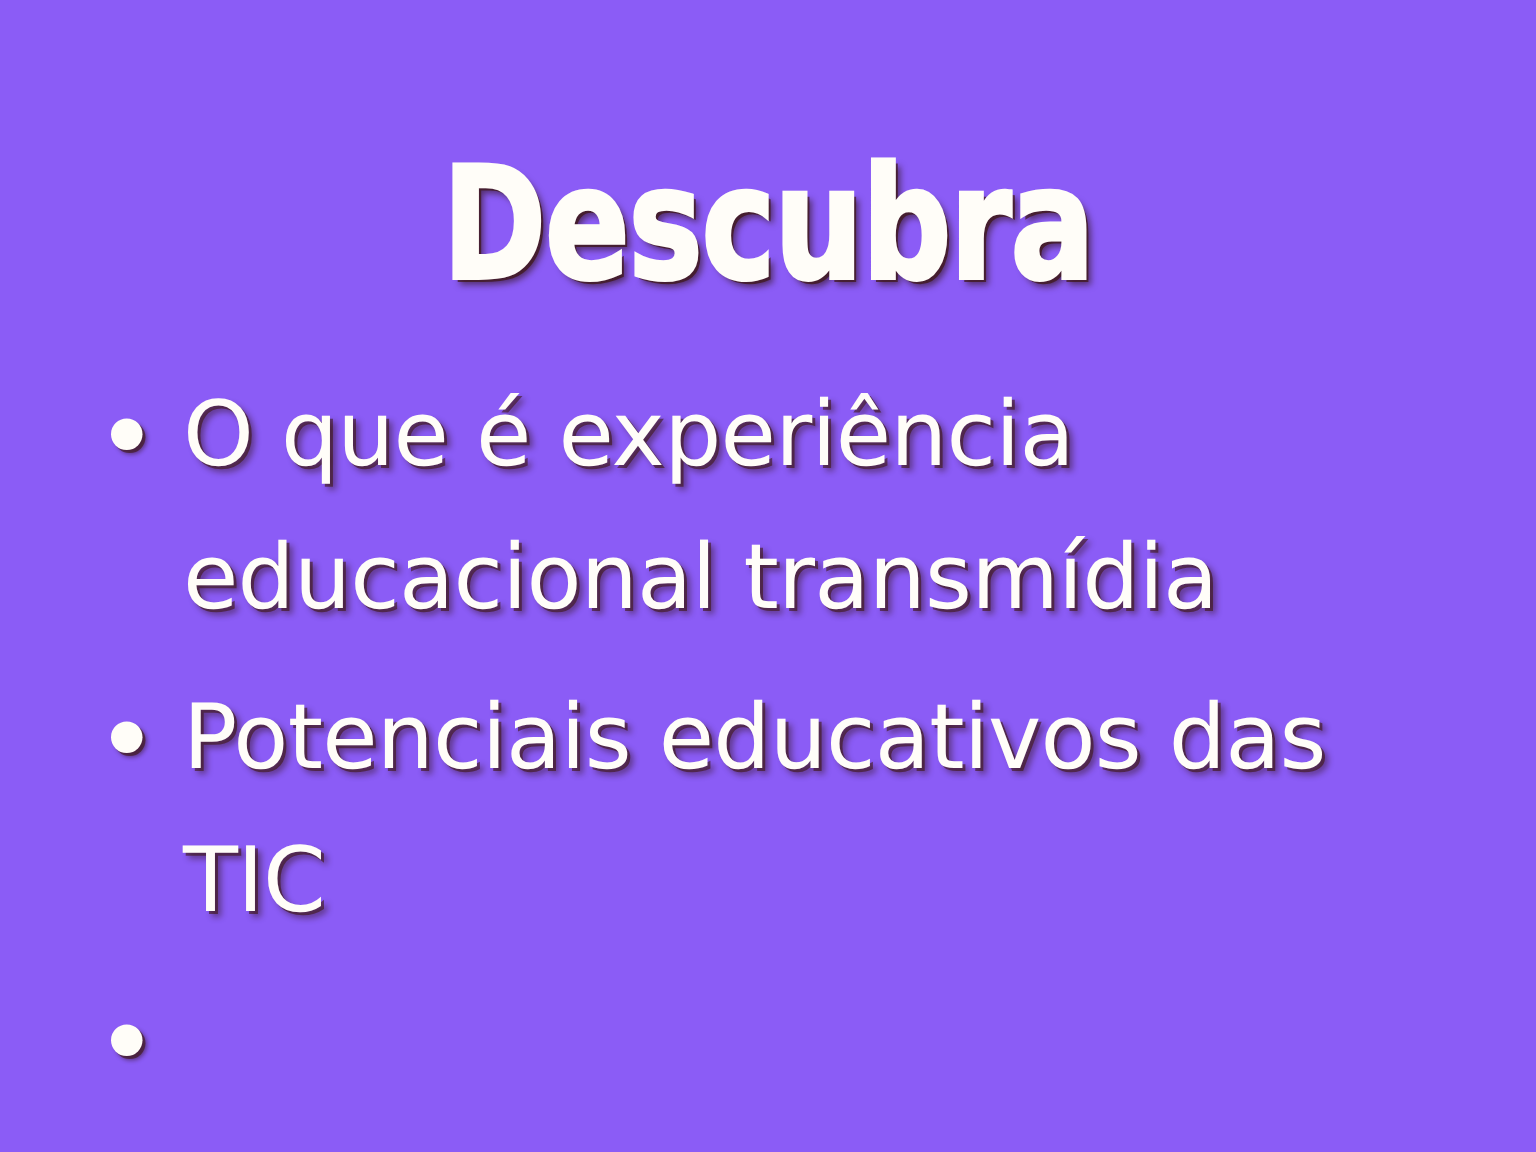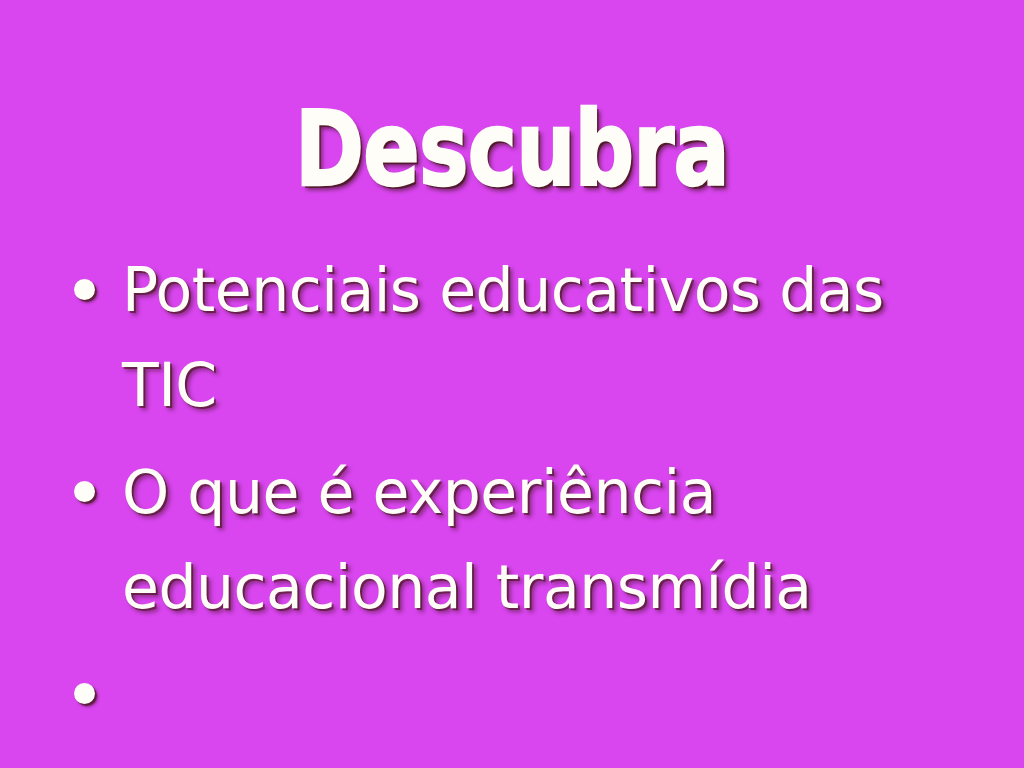--- a/index.html
+++ b/index.html
@@ -85,34 +85,34 @@
   }
 
   .bullet-text {
     display: block;
     max-width: 800px;
   }
 </style>
 </head>
 <body>
 
-<div id="slide" style="background: #d946ef;">
+<div id="slide" style="background: #8b5cf6;">
 
   <h1 id="slide-title">Descubra</h1>
 
   <ul id="bullet-list">
 
     <li class="bullet-item">
       <span class="bullet-dot"></span>
-      <span class="bullet-text">Potenciais educativos das TIC</span>
+      <span class="bullet-text">O que é experiência educacional transmídia</span>
     </li>
 
     <li class="bullet-item">
       <span class="bullet-dot"></span>
-      <span class="bullet-text">O que é experiência educacional transmídia</span>
+      <span class="bullet-text">Potenciais educativos das TIC</span>
     </li>
 
     <li class="bullet-item">
       <span class="bullet-dot"></span>
     </li>
 
   </ul>
 
 </div>
 

